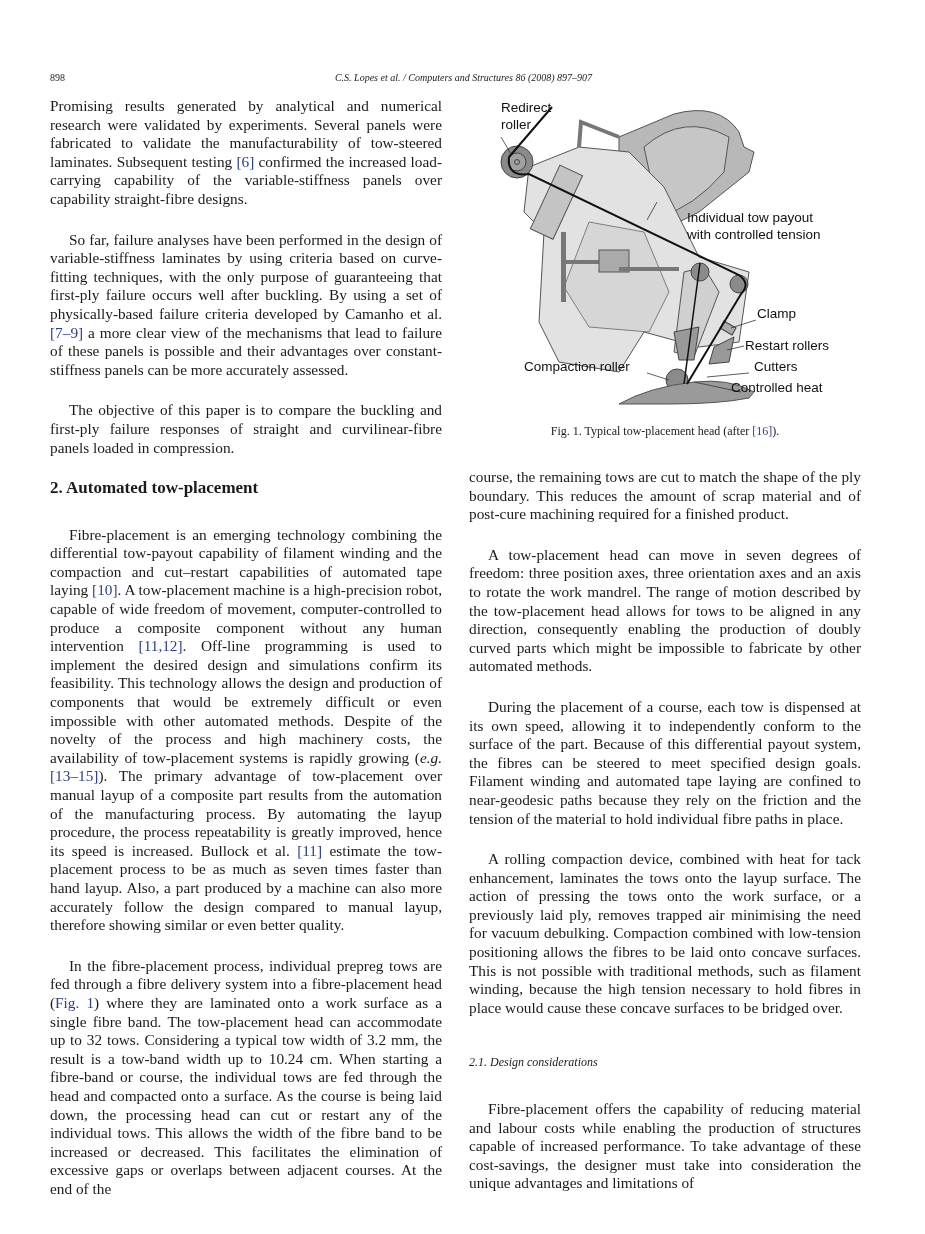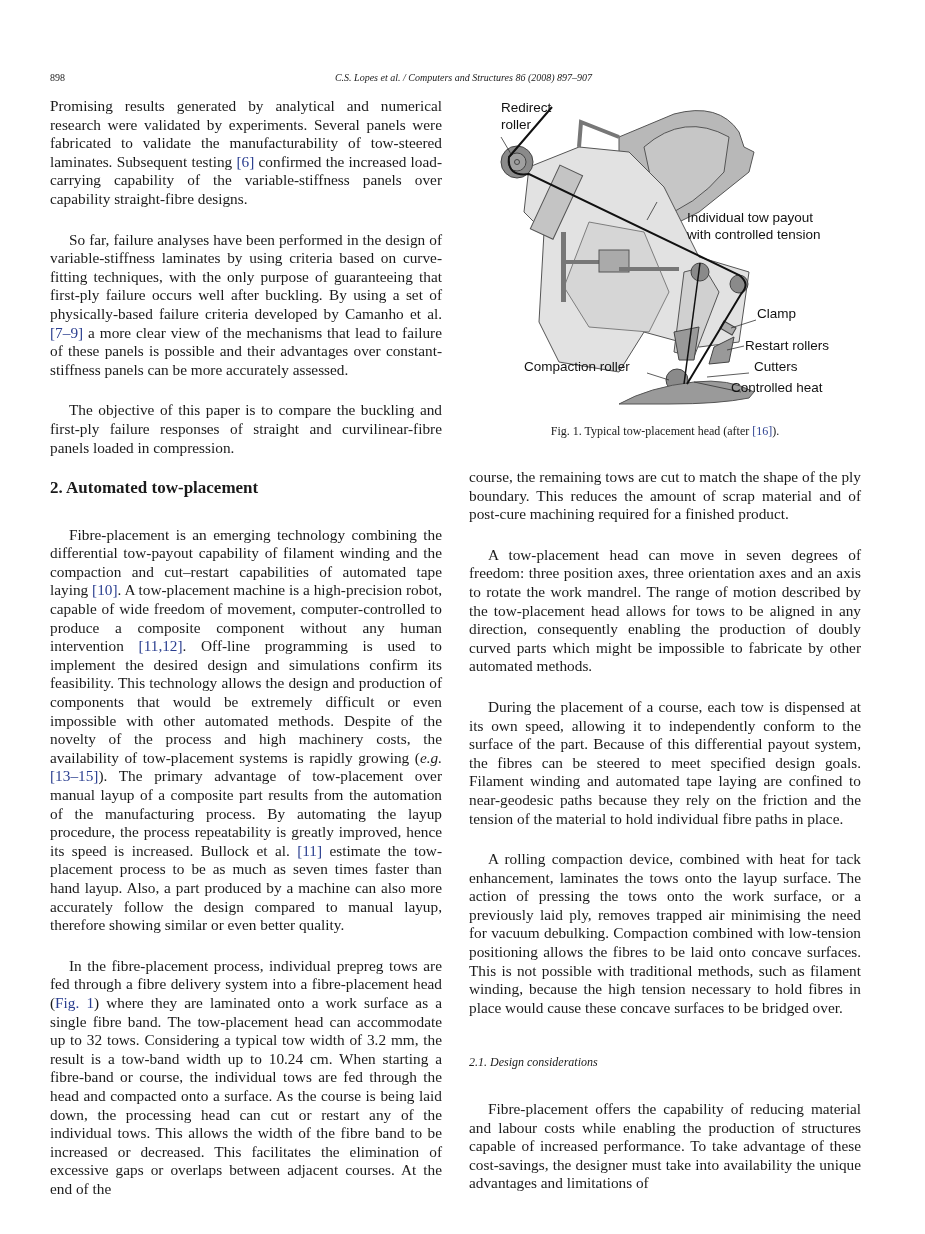--- a/index.html
+++ b/index.html
@@ -99,14 +99,14 @@
 <div class="figcap">
   <span>Fig. 1. Typical tow-placement head (after </span><span class="ref">[16]</span><span>).</span>
 </div>
 
 <div class="col col-right">
   <p><span>course, the remaining tows are cut to match the shape of the ply boundary. This reduces the amount of scrap material and of post-cure machining required for a finished product.</span></p>
   <p class="ind"><span>A tow-placement head can move in seven degrees of freedom: three position axes, three orientation axes and an axis to rotate the work mandrel. The range of motion described by the tow-placement head allows for tows to be aligned in any direction, consequently enabling the production of doubly curved parts which might be impossible to fabricate by other automated methods.</span></p>
   <p class="ind"><span>During the placement of a course, each tow is dispensed at its own speed, allowing it to independently conform to the surface of the part. Because of this differential payout system, the fibres can be steered to meet specified design goals. Filament winding and automated tape laying are confined to near-geodesic paths because they rely on the friction and the tension of the material to hold individual fibre paths in place.</span></p>
   <p class="ind"><span>A rolling compaction device, combined with heat for tack enhancement, laminates the tows onto the layup surface. The action of pressing the tows onto the work surface, or a previously laid ply, removes trapped air minimising the need for vacuum debulking. Compaction combined with low-tension positioning allows the fibres to be laid onto concave surfaces. This is not possible with traditional methods, such as filament winding, because the high tension necessary to hold fibres in place would cause these concave surfaces to be bridged over.</span></p>
   <p class="h3">2.1. Design considerations</p>
-  <p class="ind"><span>Fibre-placement offers the capability of reducing material and labour costs while enabling the production of structures capable of increased performance. To take advantage of these cost-savings, the designer must take into availability the unique advantages and limitations of</span></p>
+  <p class="ind"><span>Fibre-placement offers the capability of reducing material and labour costs while enabling the production of structures capable of increased performance. To take advantage of these cost-savings, the designer must take into consideration the unique advantages and limitations of</span></p>
 </div>
 
 </body></html>

